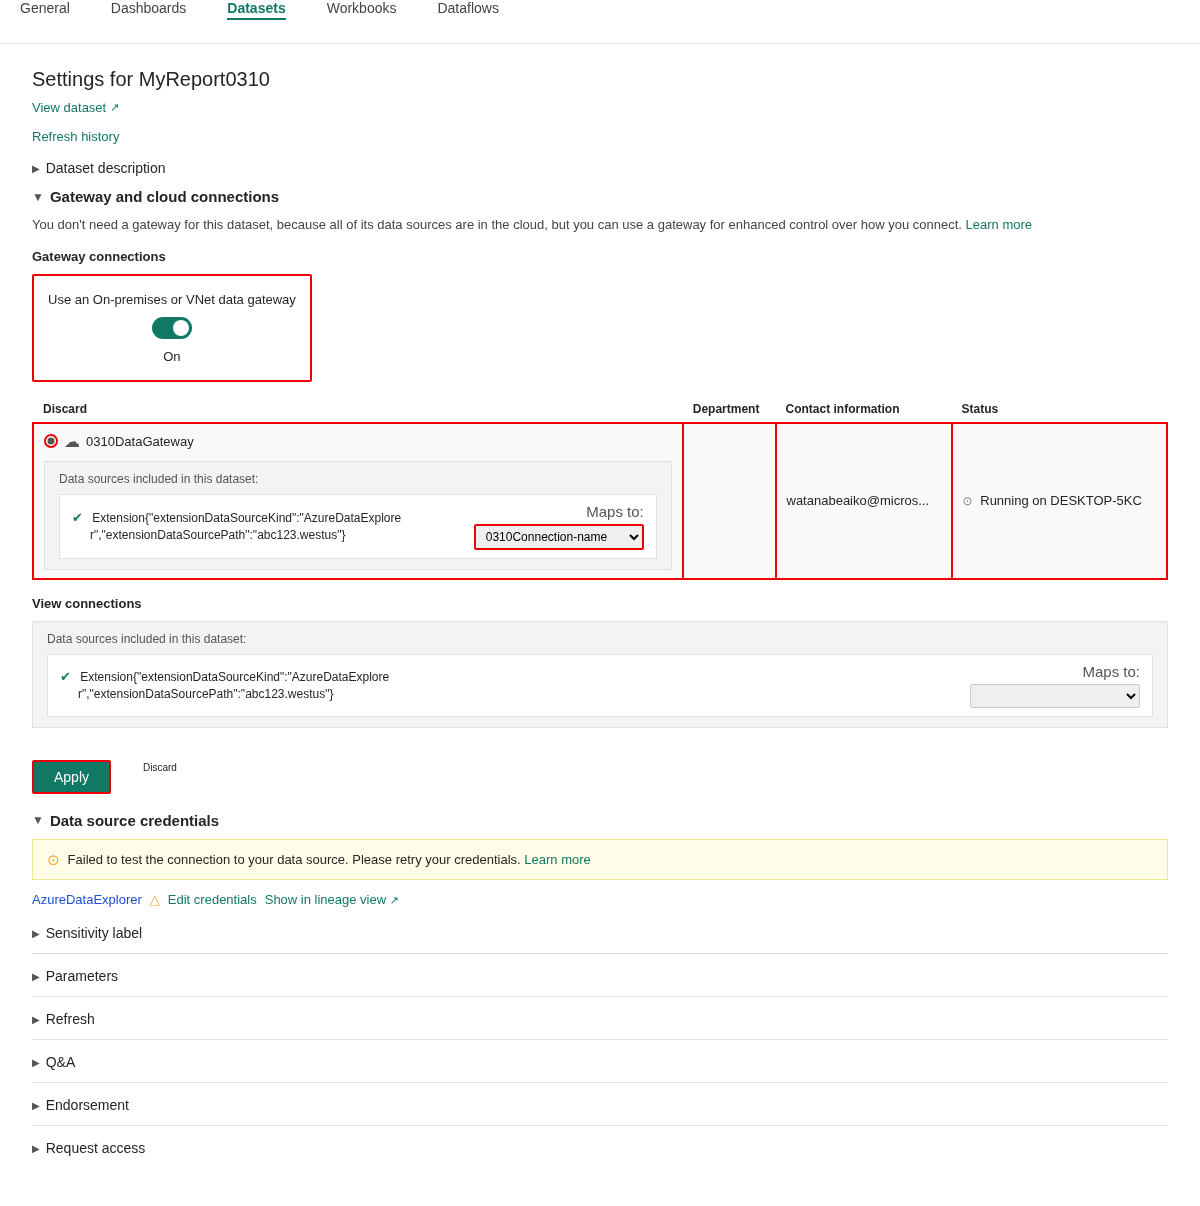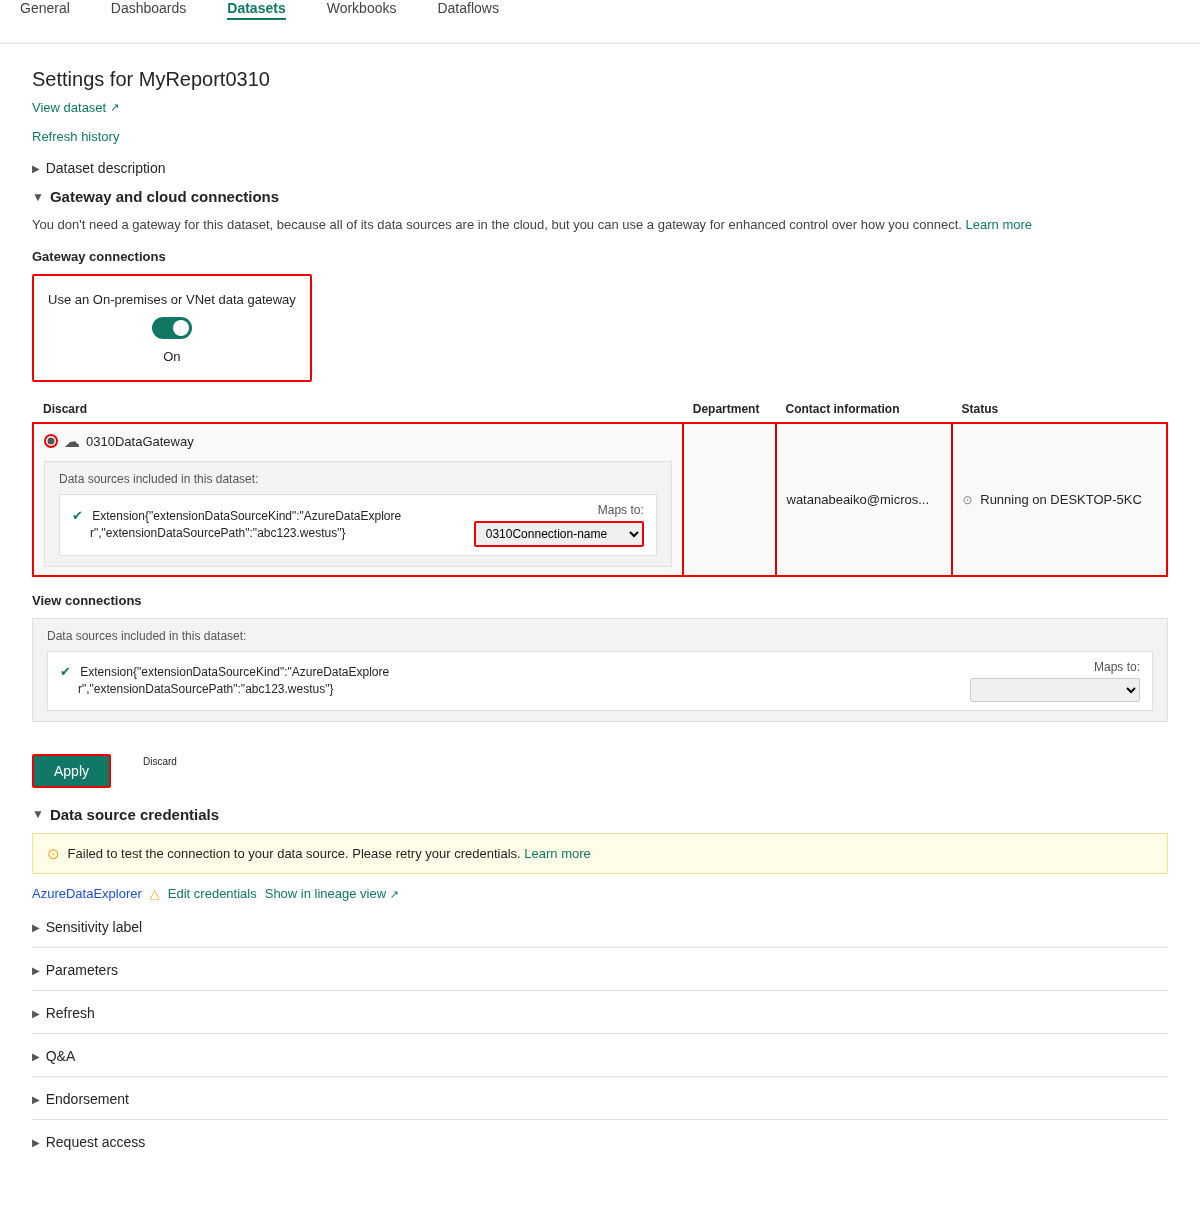--- a/index.html
+++ b/index.html
@@ -61,21 +61,21 @@
     .cloud-icon { color: #555; font-size: 16px; }
 
     .status-icon { color: #888; font-size: 12px; margin-right: 4px; }
 
     
     .data-sources-box { background: #f3f3f3; border: 1px solid #e0e0e0; padding: 10px 14px; margin-top: 8px; }
     .data-sources-label { font-size: 12px; color: #555; margin-bottom: 8px; }
     .data-source-row { background: #fff; border: 1px solid #e0e0e0; padding: 8px 12px; display: flex; align-items: center; justify-content: space-between; font-size: 12px; }
     .data-source-text { flex: 1; color: #252525; line-height: 1.4; }
     .maps-to-area { display: flex; flex-direction: column; align-items: flex-end; min-width: 200px; }
-    .maps-to-label { font-size: 12px; color: #555; margin-bottom: 4px; padding-left: 12px; }
+    .maps-to-label { font-size: 15px; color: #555; margin-bottom: 4px; padding-left: 12px; }
     .maps-to-select { border: 2px solid #e00; border-radius: 2px; padding: 3px 6px; font-size: 12px; min-width: 170px; cursor: pointer; }
     .maps-to-select-plain { border: 1px solid #ccc; border-radius: 2px; padding: 3px 6px; font-size: 12px; min-width: 170px; cursor: pointer; }
 
     .check-icon { color: #117865; margin-right: 6px; font-size: 13px; }
 
     
     .cloud-connections { margin-top: 16px; }
     .cloud-connections-label { font-weight: 600; font-size: 13px; margin-bottom: 10px; }
     .cloud-conn-box { background: #f3f3f3; border: 1px solid #e0e0e0; padding: 10px 14px; }
 

